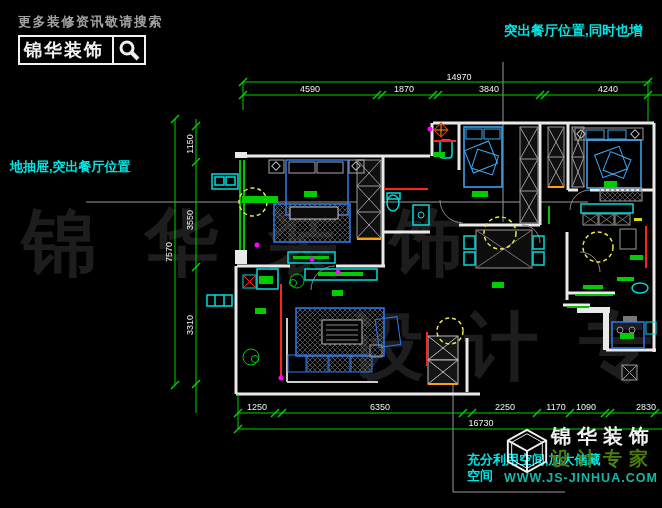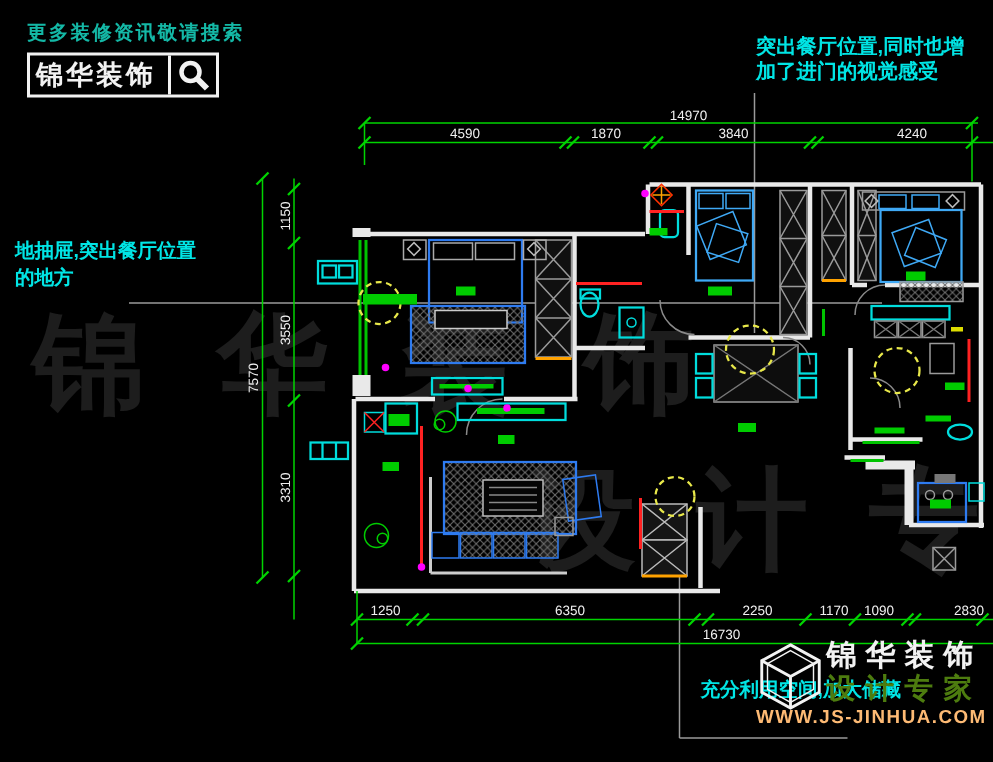--- a/index.html
+++ b/index.html
@@ -1,33 +1,33 @@
 <!DOCTYPE html>
 <html><head>
 <meta charset="utf-8">
 <style>
   html,body{margin:0;padding:0;background:#000;}
   #stage{position:relative;width:662px;height:508px;background:#000;overflow:hidden;
          font-family:"Liberation Sans","DejaVu Sans",sans-serif;}
   #plan-svg{position:absolute;left:0;top:0;}
   .abs{position:absolute;}
-  .tagline{left:18px;top:13px;color:#14b8a6;font-size:13px;font-weight:bold;letter-spacing:1.5px;}
+  .tagline{left:18px;top:13px;color:#a3a3a3;font-size:13px;font-weight:bold;letter-spacing:1.5px;}
   .brandbox{left:18px;top:35px;width:124px;height:26px;border:2px solid #f2f2f2;
             display:flex;align-items:center;}
   .brandtxt{color:#f2f2f2;font-size:18px;font-weight:bold;letter-spacing:2px;padding-left:4px;flex:1;}
   .branddiv{width:2px;height:26px;background:#f2f2f2;}
   .brandicon{width:30px;height:26px;display:flex;align-items:center;justify-content:center;}
   .annot{color:#00e5e5;font-weight:bold;}
   .annot div{white-space:nowrap;}
   .annot-dining{left:504px;top:22px;font-size:13.5px;line-height:17px;}
   .annot-window{left:10px;top:158px;font-size:13px;line-height:17.5px;}
   .annot-storage{left:467px;top:452px;font-size:13px;line-height:16px;}
   .footer-brand{left:551px;top:423px;color:#f2f2f2;font-size:20px;font-weight:bold;letter-spacing:6px;white-space:nowrap;}
   .footer-sub{left:551px;top:446px;color:#4d7c0f;font-size:19px;font-weight:bold;letter-spacing:7px;white-space:nowrap;}
-  .footer-web{left:504px;top:471px;color:#fdba74;font-size:12.5px;font-weight:bold;letter-spacing:1px;white-space:nowrap;}
+  .footer-web{left:504px;top:471px;color:#14b8a6;font-size:12.5px;font-weight:bold;letter-spacing:1px;white-space:nowrap;}
   .cube{left:504px;top:427px;}
   text{font-family:"Liberation Sans","DejaVu Sans",sans-serif;}
   .dt{fill:#f0f0f0;font-size:9px;}
   .wm{fill:#1d1d1d;font-weight:bold;}
 </style>
 </head>
 <body>
 
 <div id="stage">
 
@@ -326,28 +326,27 @@
   <span class="brandicon">
     <svg width="24" height="24" viewBox="0 0 24 24">
       <circle cx="10" cy="10" r="6" fill="none" stroke="#f2f2f2" stroke-width="3"></circle>
       <line x1="14.5" y1="14.5" x2="21" y2="21" stroke="#f2f2f2" stroke-width="4"></line>
     </svg>
   </span>
 </div>
 
 <div class="abs annot annot-dining">
   <div>突出餐厅位置,同时也增</div>
-  <div>加了进门的视觉感受</div>
 </div>
 <div class="abs annot annot-window">
   <div>地抽屉,突出餐厅位置</div>
-  <div>的地方</div>
 </div>
 <div class="abs annot annot-storage">
   <div>充分利用空间,加大储藏</div>
+  <div>空间</div>
 </div>
 
 <div class="abs cube">
   <svg width="46" height="48" viewBox="0 0 48 48">
     <g fill="none" stroke="#f2f2f2" stroke-width="2">
       <polygon points="24,2 44,13 44,35 24,46 4,35 4,13"></polygon>
       <polygon points="24,6 40,15 40,33 24,42 8,33 8,15" stroke-width="1"></polygon>
       <path d="M4 13 L24 24 L44 13 M24 24 L24 46"></path>
     </g>
   </svg>

